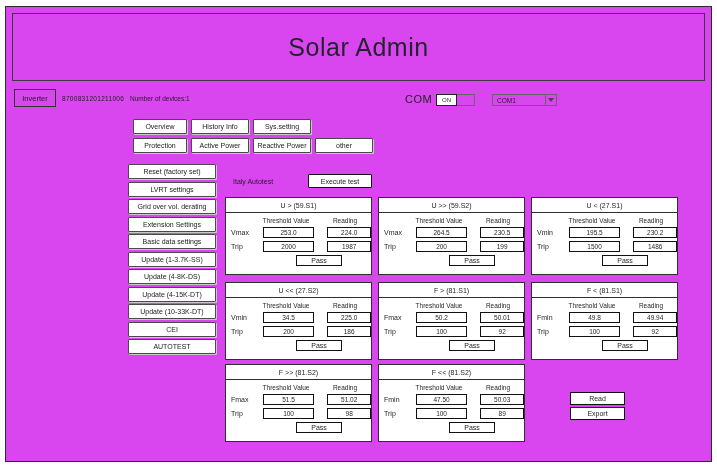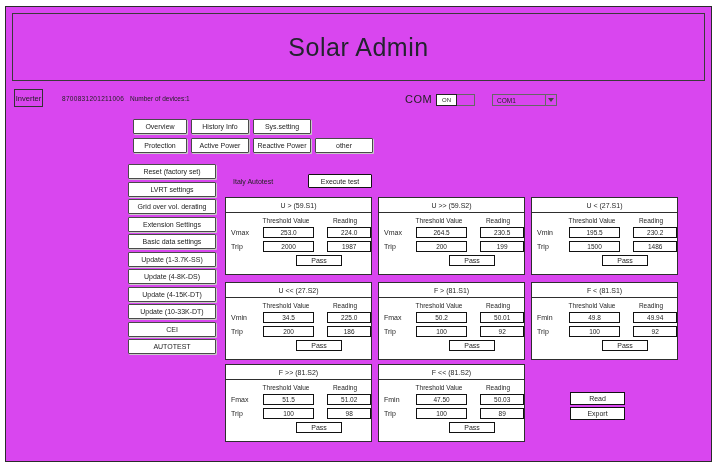--- a/index.html
+++ b/index.html
@@ -2,21 +2,21 @@
 <html><head>
 <meta charset="utf-8">
 <style>
   * { margin:0; padding:0; box-sizing:border-box; }
   html,body { width:717px; height:468px; background:#fff; font-family:"Liberation Sans", sans-serif; color:#1f1f1f; }
   .window { position:absolute; left:5px; top:6px; width:707px; height:456px; border:1px solid #2b2b2b; background:#d946ef; }
 
   .header { position:absolute; left:6px; top:6px; width:693px; height:68px; border:1px solid #3a3a3a; }
   .title { width:100%; height:100%; display:flex; align-items:center; justify-content:center; font-size:25px; color:#23232e; letter-spacing:.5px; }
 
-  .inverter-tab { position:absolute; left:8px; top:82px; width:29px; height:18px; border:1px solid #333;
+  .inverter-tab { position:absolute; left:8px; top:82px; width:42px; height:18px; border:1px solid #333;
     font-size:7.5px; display:flex; align-items:center; justify-content:center; }
   .serial { position:absolute; left:56px; top:88px; font-size:6.5px; letter-spacing:.3px; }
   .devcount { position:absolute; left:124px; top:88px; font-size:6.5px; }
 
   .com-label { position:absolute; left:399px; top:86px; font-size:11px; letter-spacing:.5px; }
   .com-toggle { position:absolute; left:430px; top:87px; width:39px; height:12px; border:1px solid #666; }
   .com-toggle .on-cell { position:absolute; left:-1px; top:-1px; width:21px; height:12px; border:1px solid #222;
     font-size:6px; display:flex; align-items:center; justify-content:center; background:#fff; }
   .com-select { position:absolute; left:486px; top:87px; width:65px; height:12px; border:1px solid #666; font-size:6.5px; }
   .com-select .val { position:absolute; left:4px; top:2px; }

